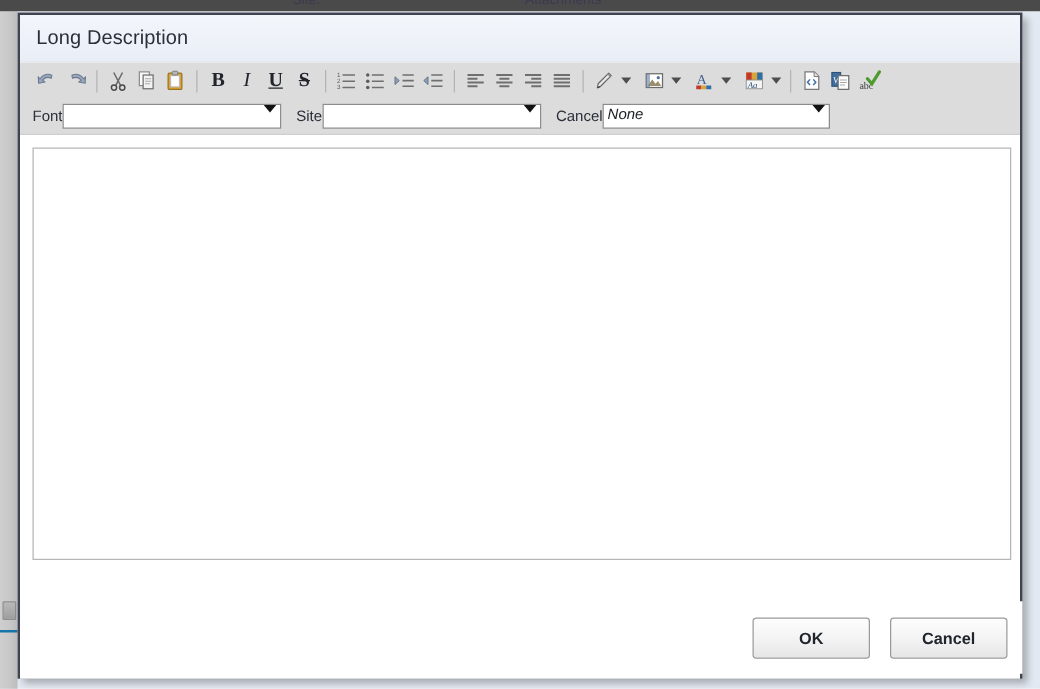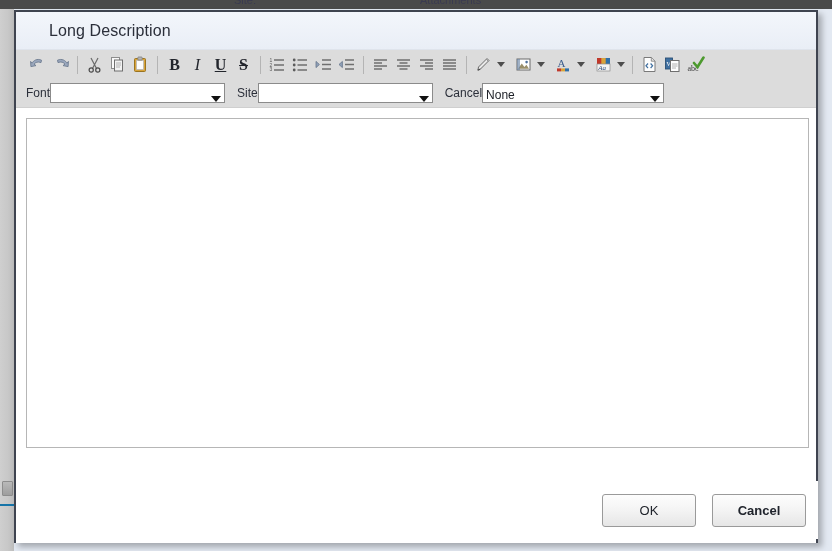--- a/index.html
+++ b/index.html
@@ -87,21 +87,20 @@
     border-bottom: 1px solid #dfe4ec;
     box-sizing: border-box;
     display: flex;
     align-items: center;
   }
   #dialog-title {
     padding-left: 13px;
     font-size: 16px;
     color: #2b2f3a;
     letter-spacing: 0.1px;
-    margin-left: 20px;
   }
 
   
   #editor-frame {
     margin: 0;
     height: 493px;
     background: #ffffff;
     position: relative;
   }
 
@@ -181,21 +180,22 @@
     padding-right: 0;
     white-space: nowrap;
   }
   .combo {
     position: relative;
     height: 20px;
     background: #ffffff;
     border: 1px solid #8b8b8b;
     box-sizing: border-box;
     display: flex;
-    align-items: flex-end;
+    align-items: flex-start;
+    font-style: italic;
   }
   .combo .combo-value {
     font-size: 12px;
     color: #1b1e25;
     padding-left: 3px;
     flex: 1;
     overflow: hidden;
     white-space: nowrap;
   }
   .combo .combo-arrow {
@@ -282,21 +282,21 @@
     background: linear-gradient(to bottom, #fdfdfd 0%, #f4f4f4 48%, #e6e6e6 100%);
     border: 1px solid #9a9a9a;
     border-radius: 3px;
     box-sizing: border-box;
     display: inline-flex;
     align-items: center;
     justify-content: center;
     cursor: default;
     font-weight: bold;
   }
-  #btn-ok { font-weight: normal; }
+  #btn-ok { font-weight: bold; }
 </style>
 </head>
 <body>
 
 <div id="bg-page">
   <div id="bg-body"></div>
   <div id="bg-left-rail"></div>
   <div id="bg-rail-handle"></div>
   <div id="bg-blue-line"></div>
   <div id="bg-topbar"></div>

